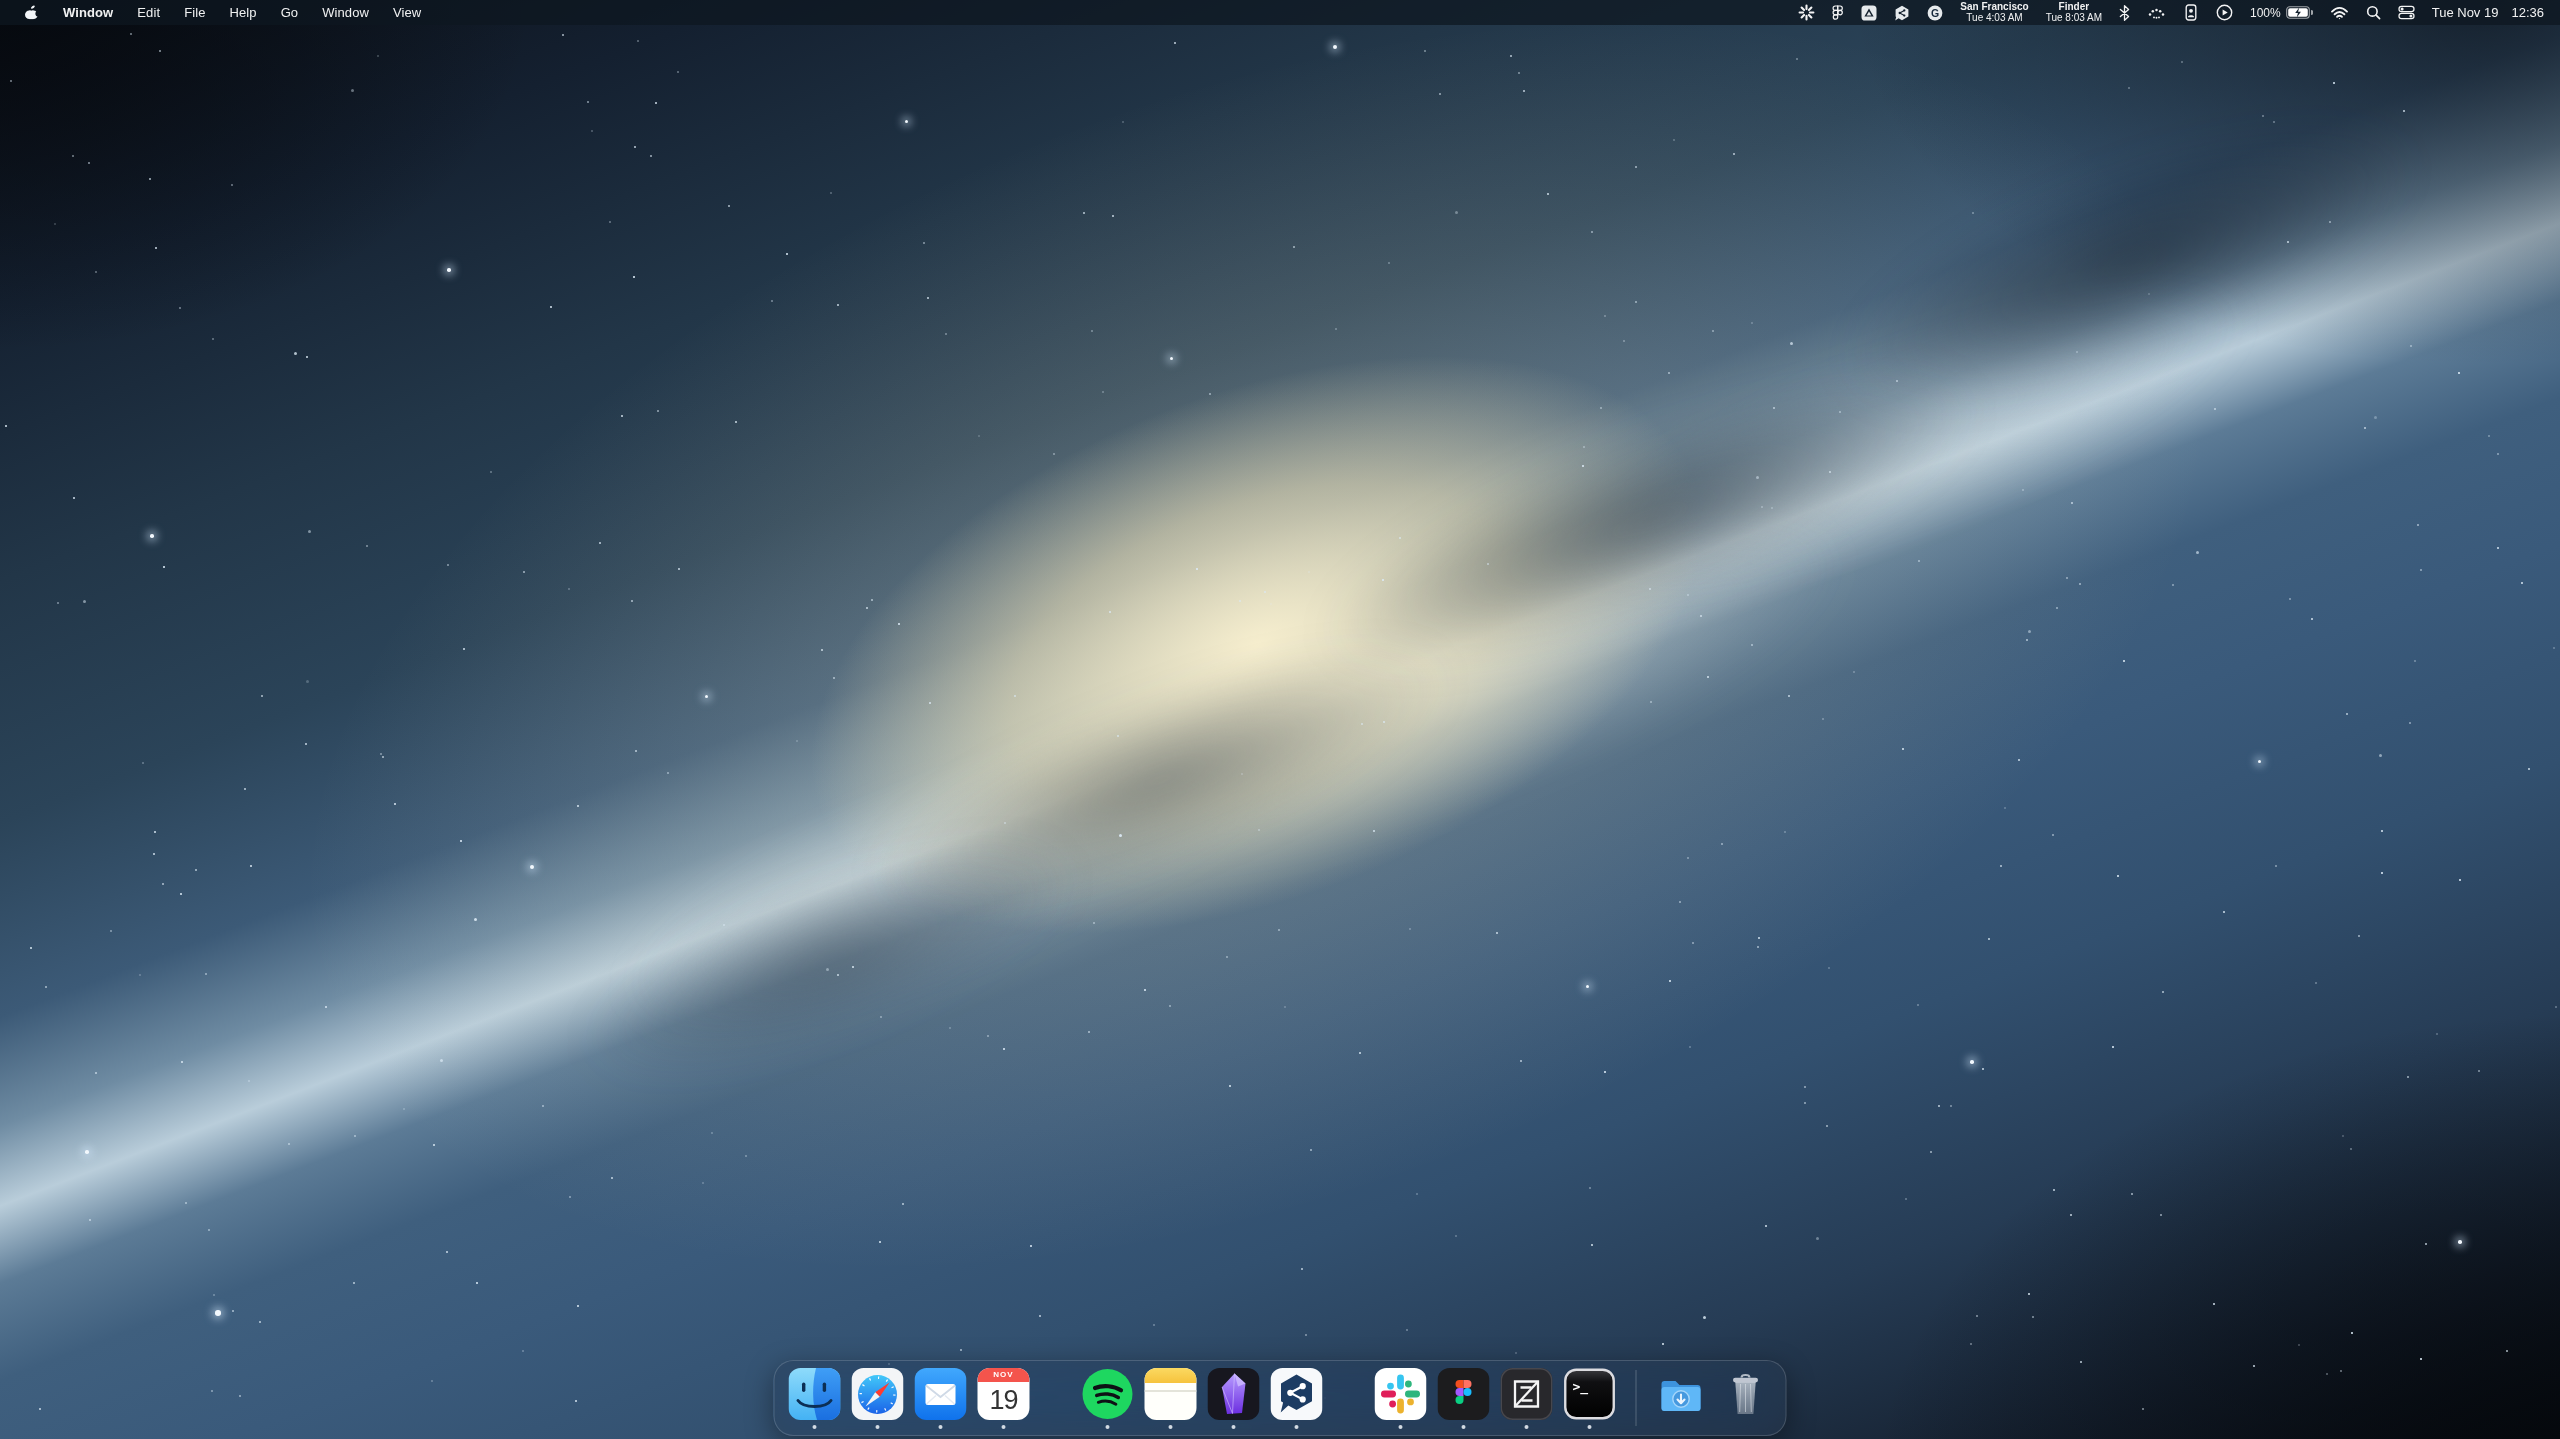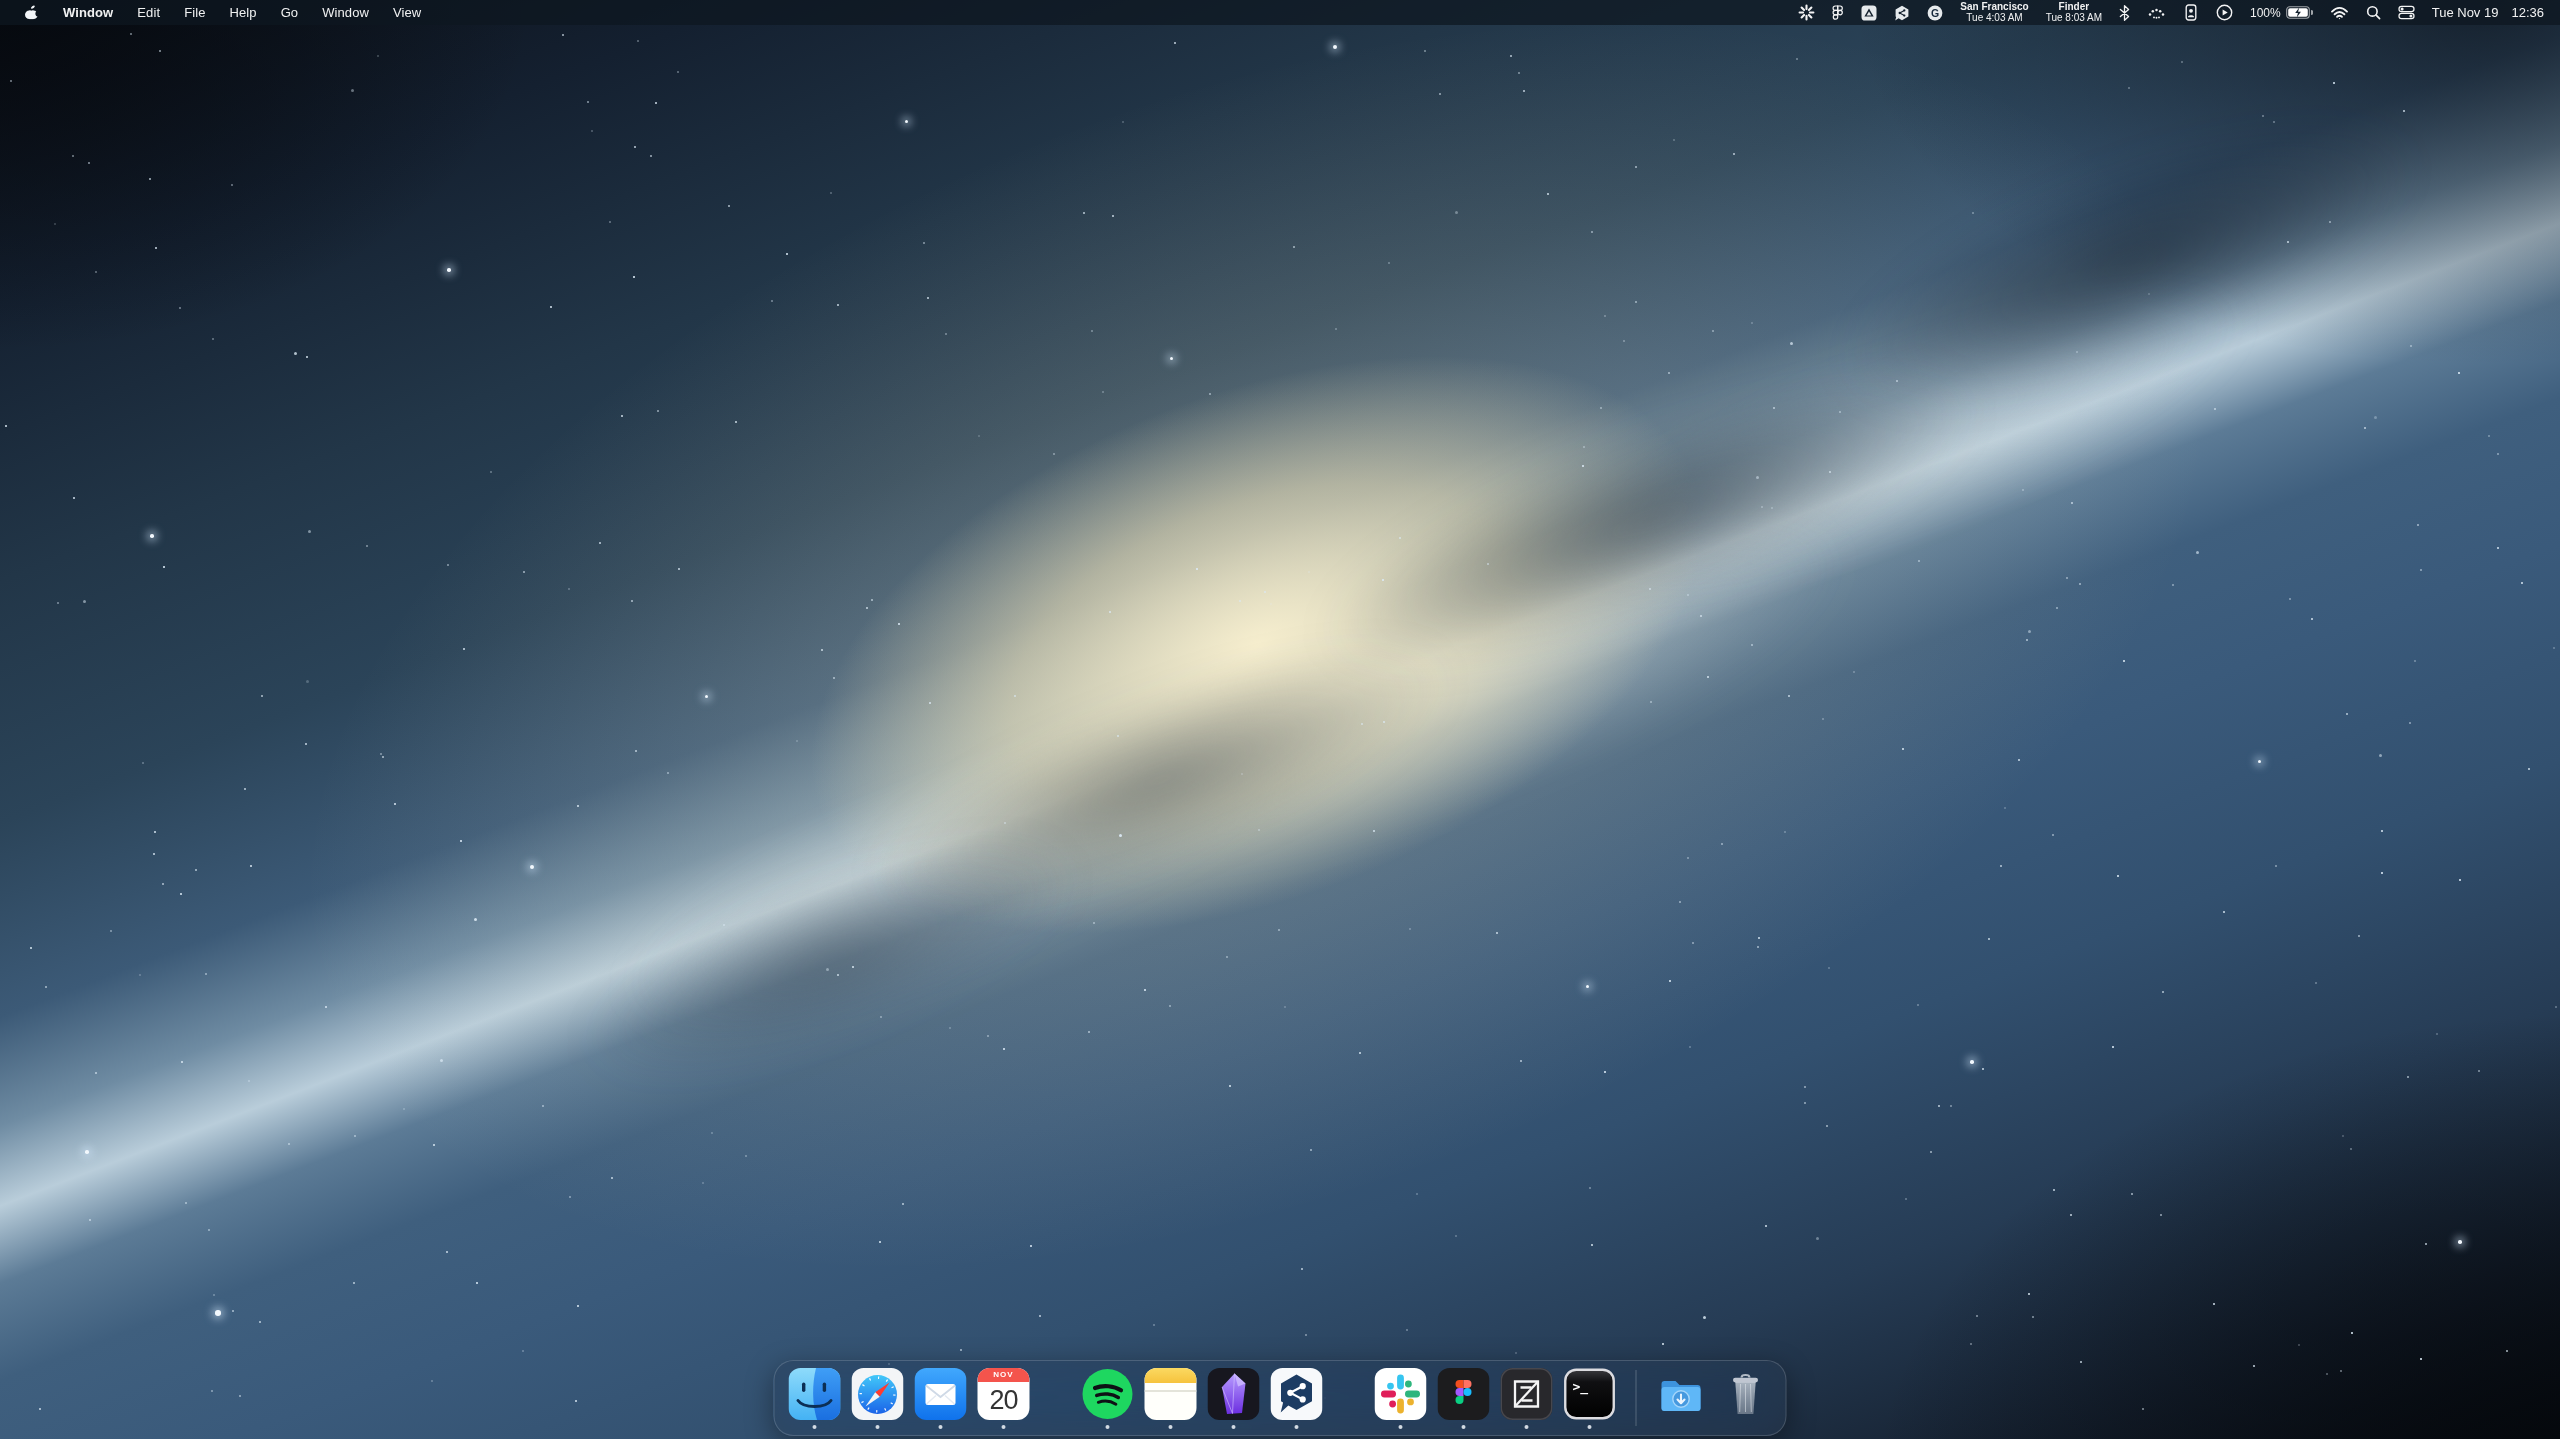--- a/index.html
+++ b/index.html
@@ -660,21 +660,21 @@
           <path d="M11.5,17.5 L26,29 L40.5,17.5" stroke="#cfd9e6" stroke-width="1.8" fill="none"></path>
           <path d="M12,36 L21.5,27.5 M40,36 L30.5,27.5" stroke="#e4eaf2" stroke-width="1.5" fill="none"></path>
         </svg>
       </div>
       <div class="dock-dot"></div>
     </div>
 
     <div class="tile">
       <div class="ic cal">
         <div class="cal-top">NOV</div>
-        <div class="cal-day">20</div>
+        <div class="cal-day">19</div>
       </div>
       <div class="dock-dot"></div>
     </div>
 
     <div class="dock-spacer"></div>
 
     <div class="tile">
       <div class="icw">
         <svg viewBox="0 0 52 52" width="52" height="52">
           <circle cx="26" cy="26" r="25" fill="#1ed760"></circle>

